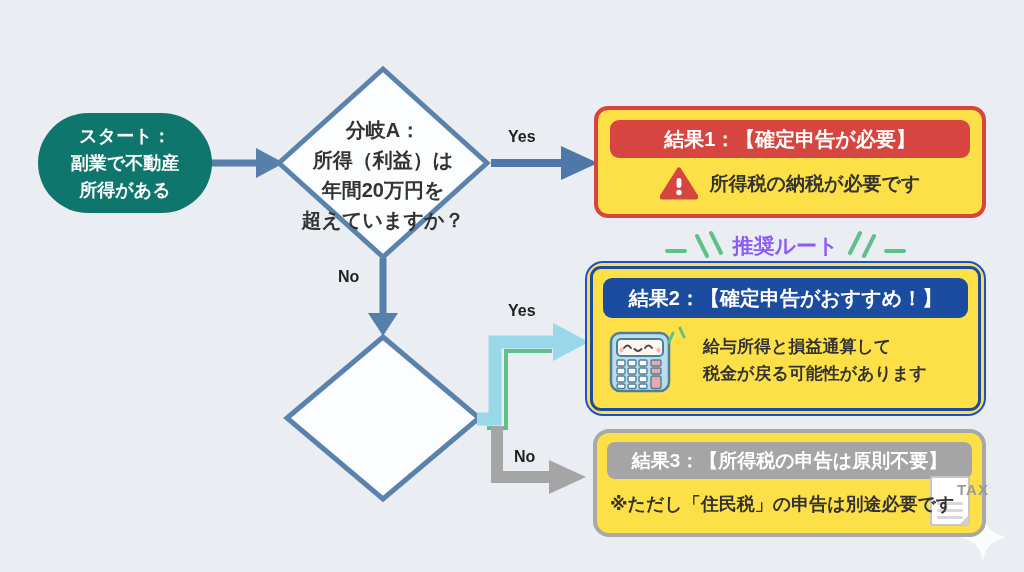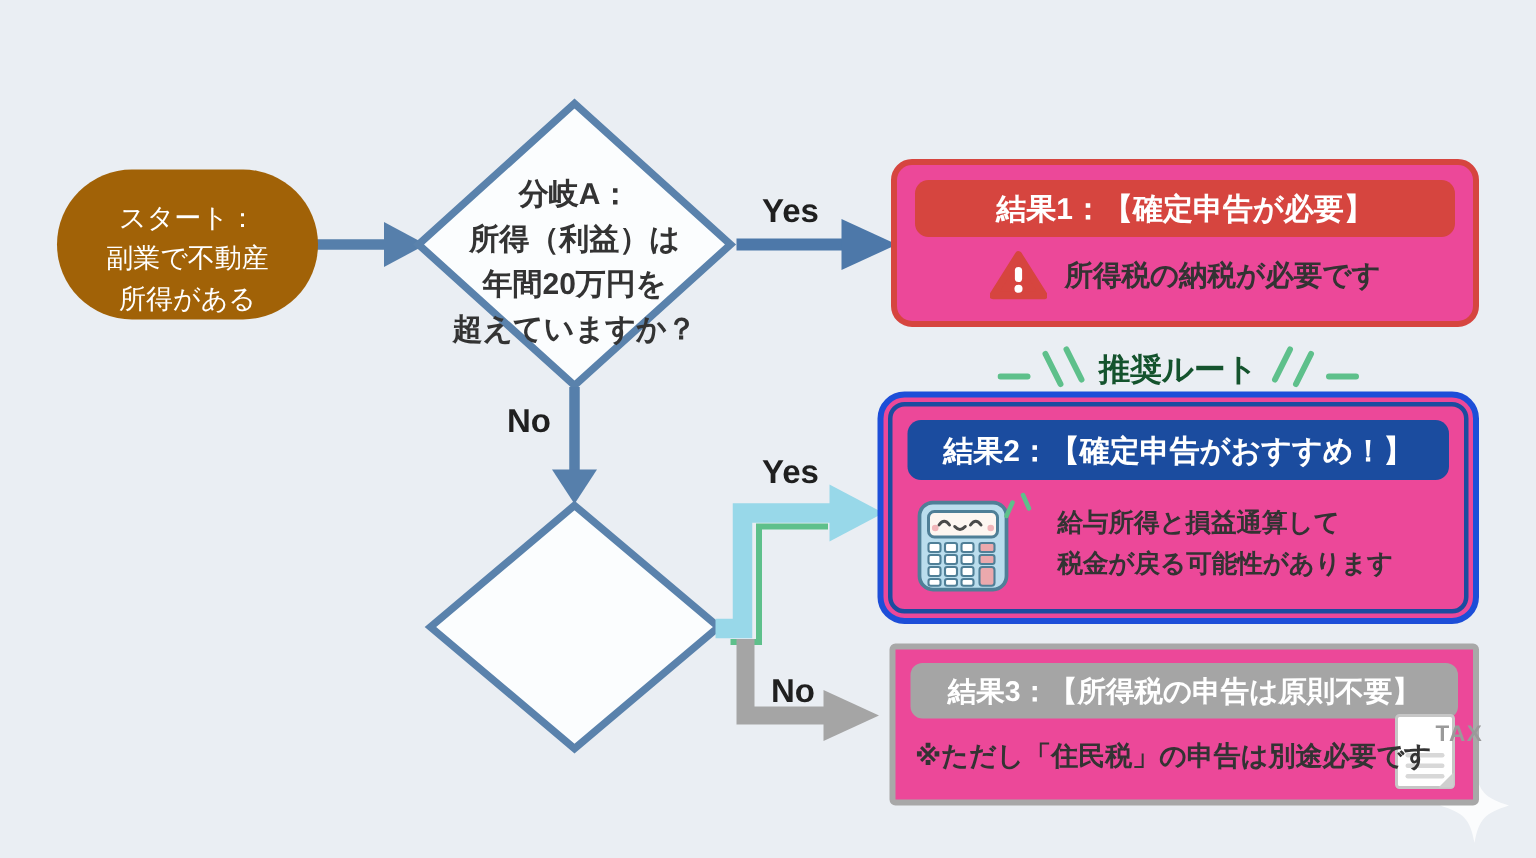--- a/index.html
+++ b/index.html
@@ -9,82 +9,82 @@
     position:relative; width:1024px; height:572px;
     background:#eaeef3; overflow:hidden;
   }
   .abs { position:absolute; }
   svg.layer { position:absolute; left:0; top:0; pointer-events:none; }
 
   .node-label { font-weight:bold; white-space:pre-line; text-align:center; }
 
   .start-node {
     left:38px; top:113px; width:174px; height:100px;
-    background:#a16207; border-radius:52px;
-    color:#ffffff; font-size:18px; line-height:1.5; font-weight:normal;
-    display:flex; align-items:flex-end; justify-content:center;
+    background:#0f766e; border-radius:52px;
+    color:#ffffff; font-size:18px; line-height:1.5; font-weight:bold;
+    display:flex; align-items:center; justify-content:center;
     white-space:pre-line; text-align:center;
   }
 
   .decision-label { color:#333333; font-size:20px; line-height:1.5; }
   .decision-a-label { left:293px; top:115px; width:180px; }
   .decision-b-label { left:293px; top:383px; width:180px; }
 
-  .edge-label { font-weight:bold; color:#1f1f1f; font-size:22px; }
+  .edge-label { font-weight:bold; color:#1f1f1f; font-size:16px; }
   .edge-yes-a { left:508px; top:128px; }
   .edge-no-a  { left:338px; top:268px; }
   .edge-yes-b { left:508px; top:302px; }
   .edge-no-b  { left:514px; top:448px; }
 
-  .result-box { background:#ec4899; }
+  .result-box { background:#fde047; }
 
   .result1-box {
     left:594px; top:106px; width:392px; height:112px;
     border:4px solid #d6453f; border-radius:14px;
   }
   .r1-header {
     margin:10px 12px 0; height:38px; background:#d6453f; border-radius:9px;
     color:#fff; font-size:20px; font-weight:bold;
     display:flex; align-items:center; justify-content:center;
   }
   .r1-body {
     display:flex; align-items:center; justify-content:center; gap:12px;
     margin-top:9px; font-size:19px; font-weight:bold; color:#333;
   }
 
   .route-badge {
     left:585px; top:231px; width:401px; height:30px;
     display:flex; align-items:center; justify-content:center; gap:6px;
-    color:#14532d; font-size:21px; font-weight:bold;
+    color:#8b5cf6; font-size:21px; font-weight:bold;
   }
 
   .result2-outer {
     left:585px; top:261px; width:401px; height:155px;
-    border:4px solid #1d4ed8; border-radius:18px;
+    border:2px solid #1d4ed8; border-radius:18px;
   }
   .result2-inner {
     position:absolute; inset:3px; border:3px solid #1b4c9f; border-radius:11px;
     overflow:hidden;
   }
   .r2-header {
     margin:9px 10px 0; height:40px; background:#1b4c9f; border-radius:9px;
     color:#fff; font-size:20px; font-weight:bold;
     display:flex; align-items:center; justify-content:center;
   }
   .r2-body {
     display:flex; align-items:center; padding:7px 17px 0 14px; gap:10px;
   }
   .r2-text {
     font-size:17px; font-weight:bold; color:#333; line-height:1.6;
     white-space:pre-line; text-align:left;
   }
 
   .result3-box {
     left:593px; top:429px; width:393px; height:108px;
-    border:4px solid #a8a8a8; border-radius:4px;
+    border:4px solid #a8a8a8; border-radius:16px;
   }
   .r3-header {
     margin:9px 10px 0; height:37px; background:#a5a5a5; border-radius:8px;
     color:#fff; font-size:19px; font-weight:bold;
     display:flex; align-items:center; justify-content:center;
   }
   .r3-body {
     position:relative; z-index:1; margin-top:13px; padding:0 8px 0 13px;
     font-size:18px; font-weight:bold; color:#333;
   }

